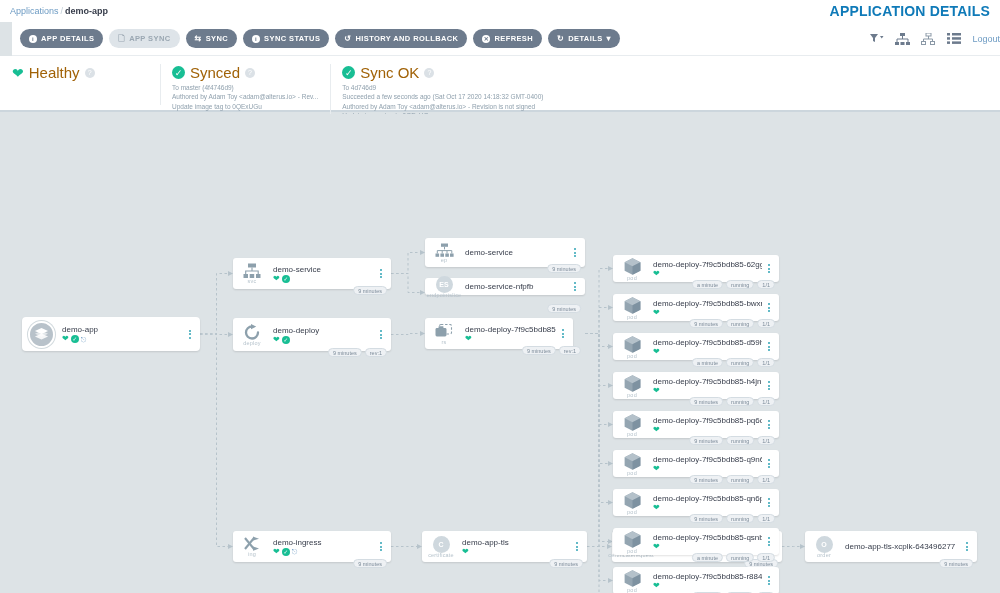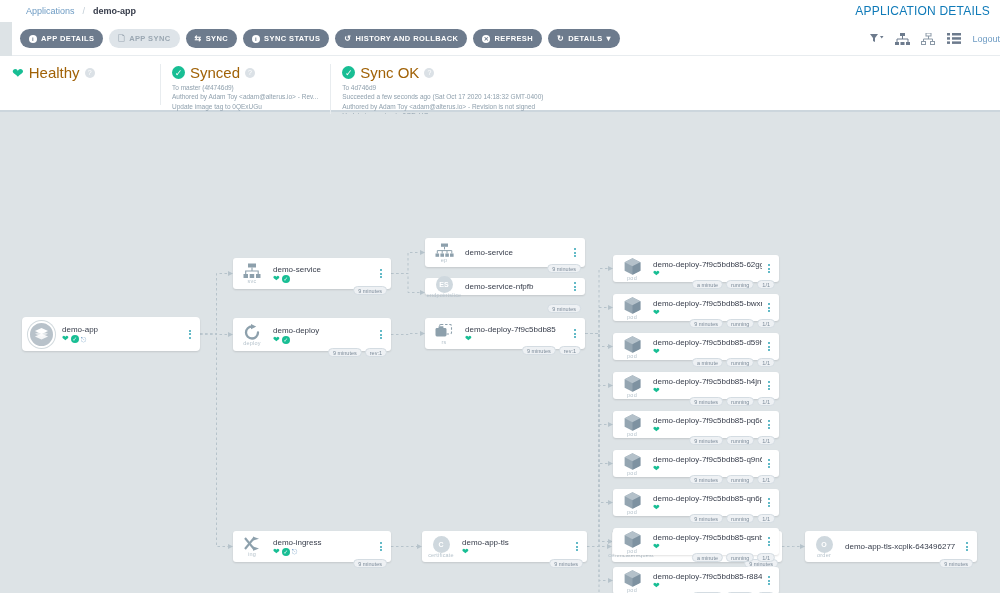--- a/index.html
+++ b/index.html
@@ -14,26 +14,26 @@
   }
 
   
   .topbar{
     position:absolute; left:0; top:0; width:1000px; height:22px;
     background:#fff;
     display:flex; align-items:center;
     padding:0 10px;
     font-size:9px;
   }
-  .breadcrumb{ display:flex; align-items:center; gap:8px;margin-left:16px; }
+  .breadcrumb{ display:flex; align-items:center; gap:2px; }
   .bc-link{ color:#6d9bc3; cursor:pointer; }
   .bc-sep{ color:#c2cdd6; }
   .bc-cur{ color:#363c4a; font-weight:bold; }
   .app-details-link{
-    margin-left:auto; color:#0f7ab8; font-size:12px; font-weight:normal;
+    margin-left:auto; color:#0f7ab8; font-size:14px; font-weight:bold;
     letter-spacing:.2px; cursor:pointer;
   }
 
   
   .toolbar{
     position:absolute; left:12px; top:22px; width:1000px; height:34px;
     background:#fff; border-bottom:1px solid #e8ecef;
     display:flex; align-items:center; padding:0 8px;
   }
   .btn{
@@ -421,21 +421,21 @@
         </div>
         <div class="kebab">
           <i></i>
           <i></i>
           <i></i>
         </div>
       </div>
       <div class="tags" style="left:581px;top:190px;transform:translateX(-100%)">
         <span class="tag">9 minutes</span>
       </div>
-      <div class="node" style="left:425px;top:204px;width:160px;height:31px;">
+      <div class="node" style="left:425px;top:204px;width:148px;height:31px;">
         <div class="icon-wrap">
           <svg width="20" height="17" viewBox="0 0 20 17">
             <rect x="5.5" y="1.5" width="12" height="9.5" rx="1.4" fill="none" stroke="#8da0ac" stroke-width="1.1" stroke-dasharray="2.4 1.8"></rect>
             <rect x="1.5" y="5" width="11" height="8.5" rx="1.4" fill="#8da0ac"></rect>
             <rect x="4.5" y="3.2" width="5" height="2" rx="0.6" fill="#8da0ac"></rect>
           </svg>
           <span class="kind">rs</span>
         </div>
         <div class="body">
           <div class="nname">demo-deploy-7f9c5bdb85</div>

